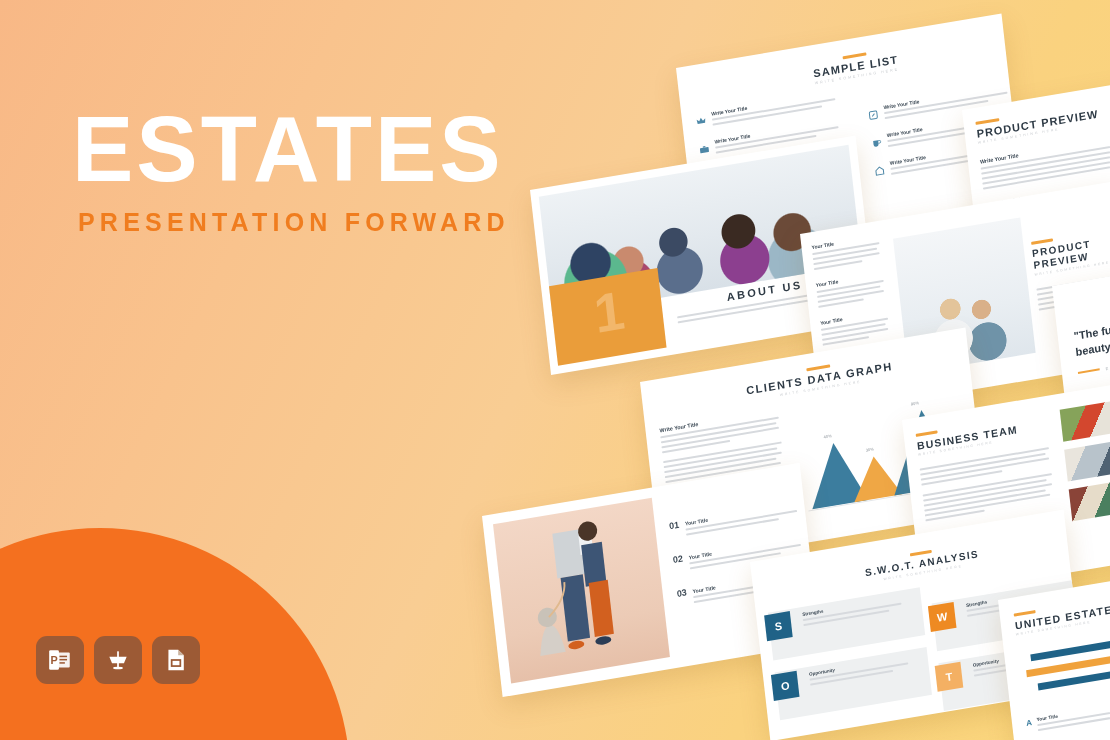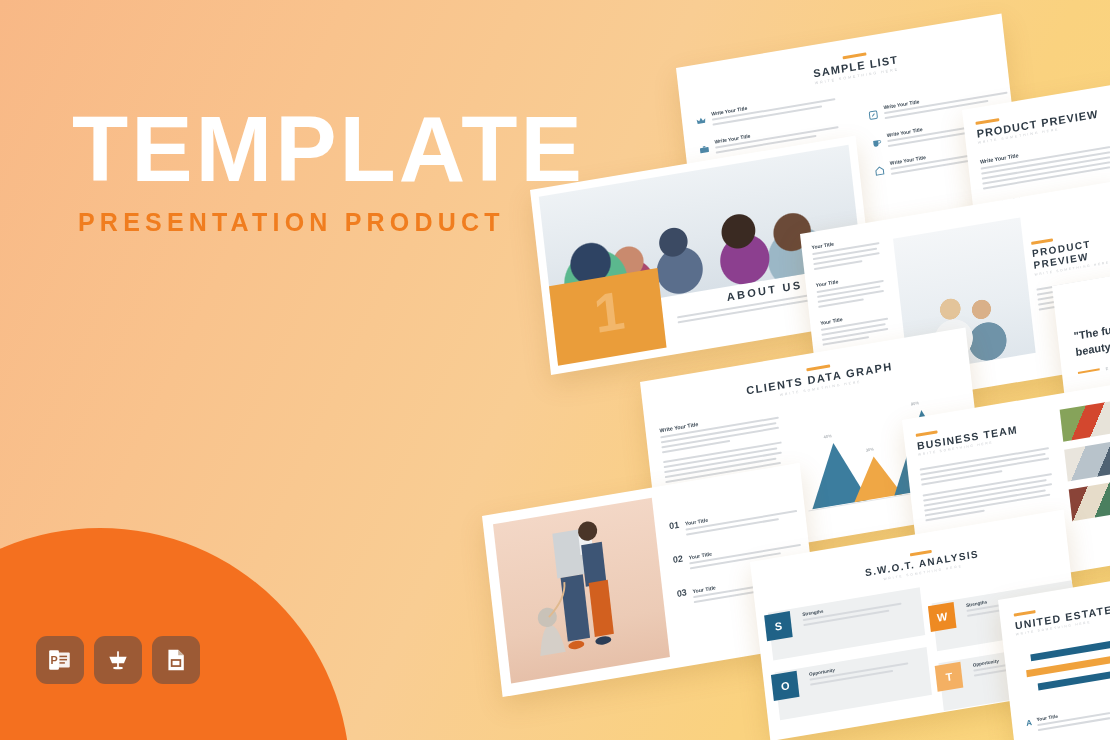--- a/index.html
+++ b/index.html
@@ -503,22 +503,22 @@
           </div>
         </div>
 
       </div>
     </div>
   </div>
 
 </div>
 
 <div class="headline-wrap">
-  <h1 class="headline">TEMPLATE</h1>
-  <div class="subheadline">PRESENTATION PRODUCT</div>
+  <h1 class="headline">ESTATES</h1>
+  <div class="subheadline">PRESENTATION FORWARD</div>
 </div>
 
 <div class="badges">
   <div class="badge">
     <svg width="26" height="26" viewBox="0 0 24 24">
       <rect x="9" y="5" width="12" height="14" rx="1" fill="#ffffff" opacity="0.92"></rect>
       <rect x="11.5" y="8" width="7" height="1.4" fill="#9c5a35"></rect>
       <rect x="11.5" y="11" width="7" height="1.4" fill="#9c5a35"></rect>
       <rect x="11.5" y="14" width="5" height="1.4" fill="#9c5a35"></rect>
       <rect x="2" y="3" width="9" height="18" rx="1.2" fill="#ffffff"></rect>

